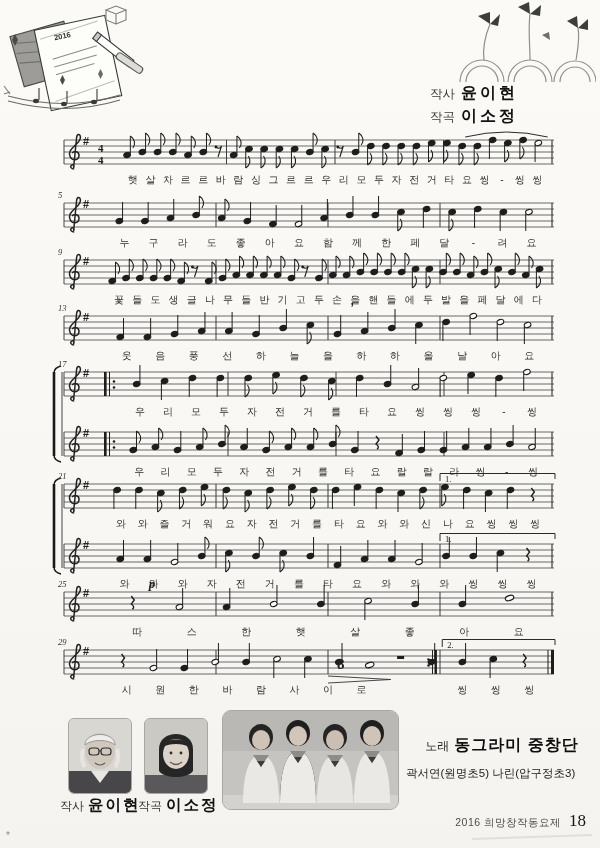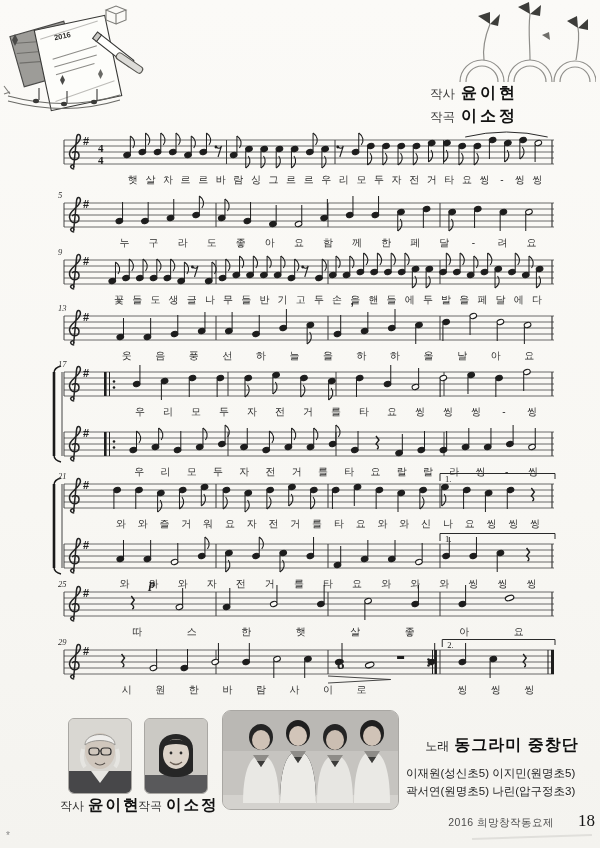--- a/index.html
+++ b/index.html
@@ -19,21 +19,21 @@
   
   .photo{position:absolute;border:1px solid #a9a7a3;border-radius:6px;overflow:hidden;background:#d6d4d0;}
   .caption{position:absolute;white-space:nowrap;}
   .caption .lbl{font-size:12px;color:#333;margin-right:4px;}
   .caption .nm{font-size:15.5px;font-weight:700;letter-spacing:2px;color:#111;}
   #singers{left:406px;top:735px;width:192px;}
   #singers .head{white-space:nowrap;margin-bottom:9px;text-align:center;}
   #singers .lbl{font-size:12px;color:#222;margin-right:5px;}
   #singers .grp{font-size:16px;font-weight:800;letter-spacing:1px;color:#0e0e0e;}
   #singers .mline{font-size:11.5px;color:#222;line-height:17.5px;white-space:nowrap;}
-  #footer{right:5px;top:811px;display:flex;align-items:baseline;gap:24px;}
+  #footer{right:14px;top:811px;display:flex;align-items:baseline;gap:8px;}
   #footer .book{font-size:10.5px;color:#4c4c4c;letter-spacing:0.5px;}
   #footer .pg{font-family:"Liberation Serif",serif;font-size:17px;color:#161616;}
   #cornerline{bottom:10px;right:8px;width:120px;height:2px;background:#e0dfdb;transform:rotate(-2deg);}
   #cornermark{left:6px;top:830px;font-size:10px;color:#8a8a8a;}
 </style>
 </head>
 <body>
 
 <div id="page">
 
@@ -980,21 +980,20 @@
         <path d="M141,40 L149,52 L157,40 Z" fill="#8e8c88"></path>
         <path d="M145,46 l4,6 4,-6 z" fill="#3c3c3a"></path>
       </g>
     </svg>
   </div>
 
   <div id="singers" class="abs">
     <div class="head">
       <span class="lbl">노래</span><span class="grp">동그라미 중창단</span>
     </div>
-    <div class="mline">이재원(성신초5)  이지민(원명초5)</div>
     <div class="mline">곽서연(원명초5)  나린(압구정초3)</div>
   </div>
 
   <div id="footer" class="abs">
     <span class="book">2016 희망창작동요제</span>
     <span class="pg">18</span>
   </div>
 
   <div id="cornerline" class="abs"></div>
   <div id="cornermark" class="abs">*</div>

